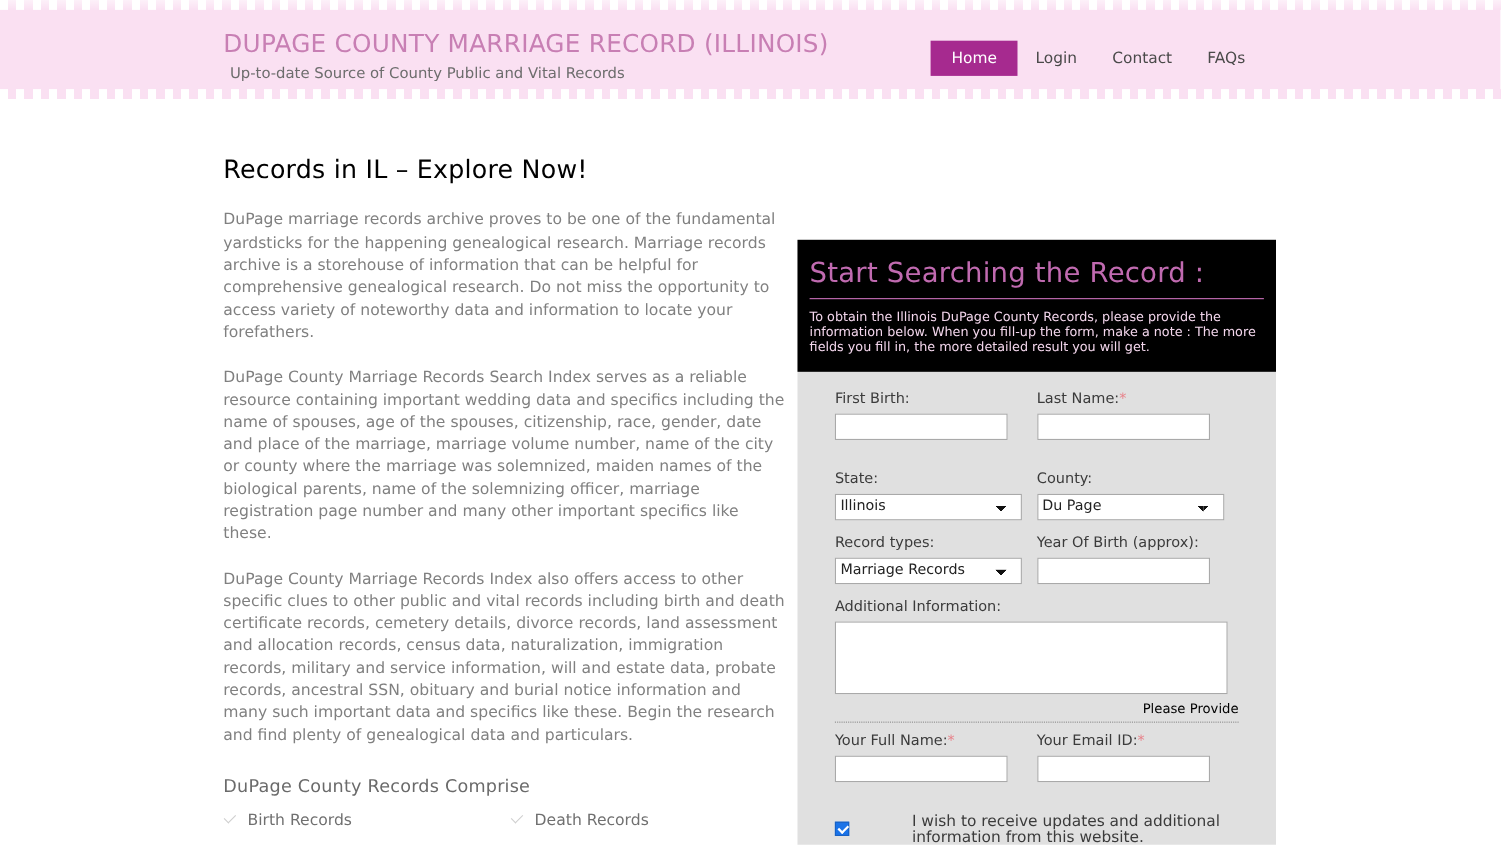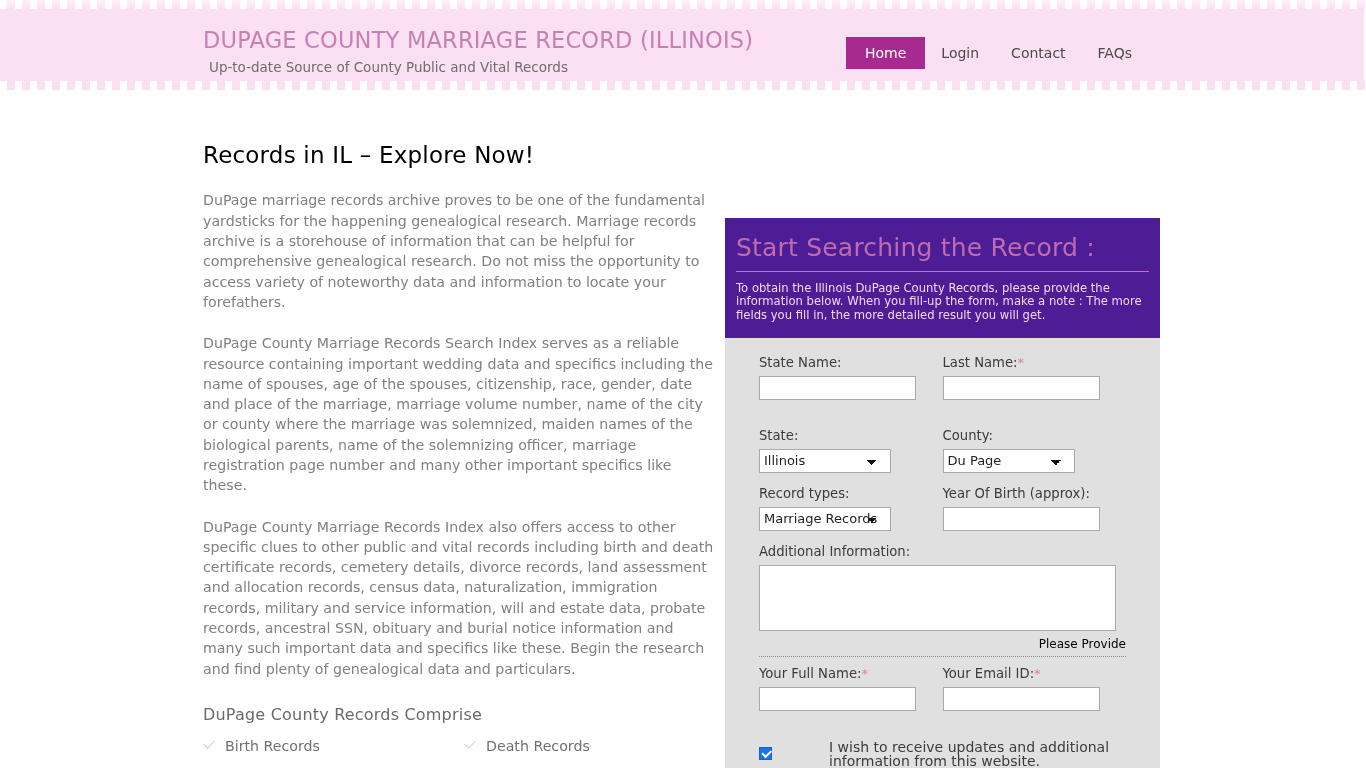--- a/index.html
+++ b/index.html
@@ -161,21 +161,21 @@
     
     content: "";
     position: absolute;
     left: 12px; right: 12px;
     bottom: -6px; height: 18px;
     border-radius: 50%;
     box-shadow: 0 9px 18px 2px rgba(0,0,0,.30);
     z-index: -1;
   }
   .panel-head {
-    background: #4c1d95;
+    background: #000000;
     padding: 16px 11px 16px 11px;
   }
   .panel-head-title {
     font-size: 25px;
     font-weight: 400;
     color: #c06ab0;
     margin: 0 0 3px 0;
     padding: 0 0 8px 0;
     border-bottom: 1px solid #c96fb8;
     letter-spacing: .2px;
@@ -215,21 +215,21 @@
     height: 24px;
     border: 1px solid #a9a9a9;
     background: #ffffff;
     font-size: 13px;
     font-family: "DejaVu Sans", "Liberation Sans", sans-serif;
     padding: 2px 4px;
     color: #222;
     display: block;
   }
   .select-input {
-    width: 132px;
+    width: 170px;
     height: 24px;
     border: 1px solid #a9a9a9;
     background: #ffffff;
     font-size: 13px;
     font-family: "DejaVu Sans", "Liberation Sans", sans-serif;
     color: #222;
     padding: 2px 4px;
     -webkit-appearance: none;
     appearance: none;
     background-image:
@@ -349,21 +349,21 @@
 
     <div class="panel-head">
       <div class="panel-head-title">Start Searching the Record :</div>
       <p class="panel-head-desc">To obtain the Illinois DuPage County Records, please provide the information below. When you fill-up the form, make a note : The more fields you fill in, the more detailed result you will get.</p>
     </div>
 
     <div class="panel-body">
 
       <div class="field-row">
         <div class="field">
-          <label class="field-label">State Name:</label>
+          <label class="field-label">First Birth:</label>
           <input class="text-input" type="text" value="" style="">
         </div>
         <div class="field right">
           <label class="field-label"><span>Last Name:</span><span class="req">*</span></label>
           <input class="text-input" type="text" value="" style="">
         </div>
       </div>
 
       <div class="spacer-sm"></div>
 

